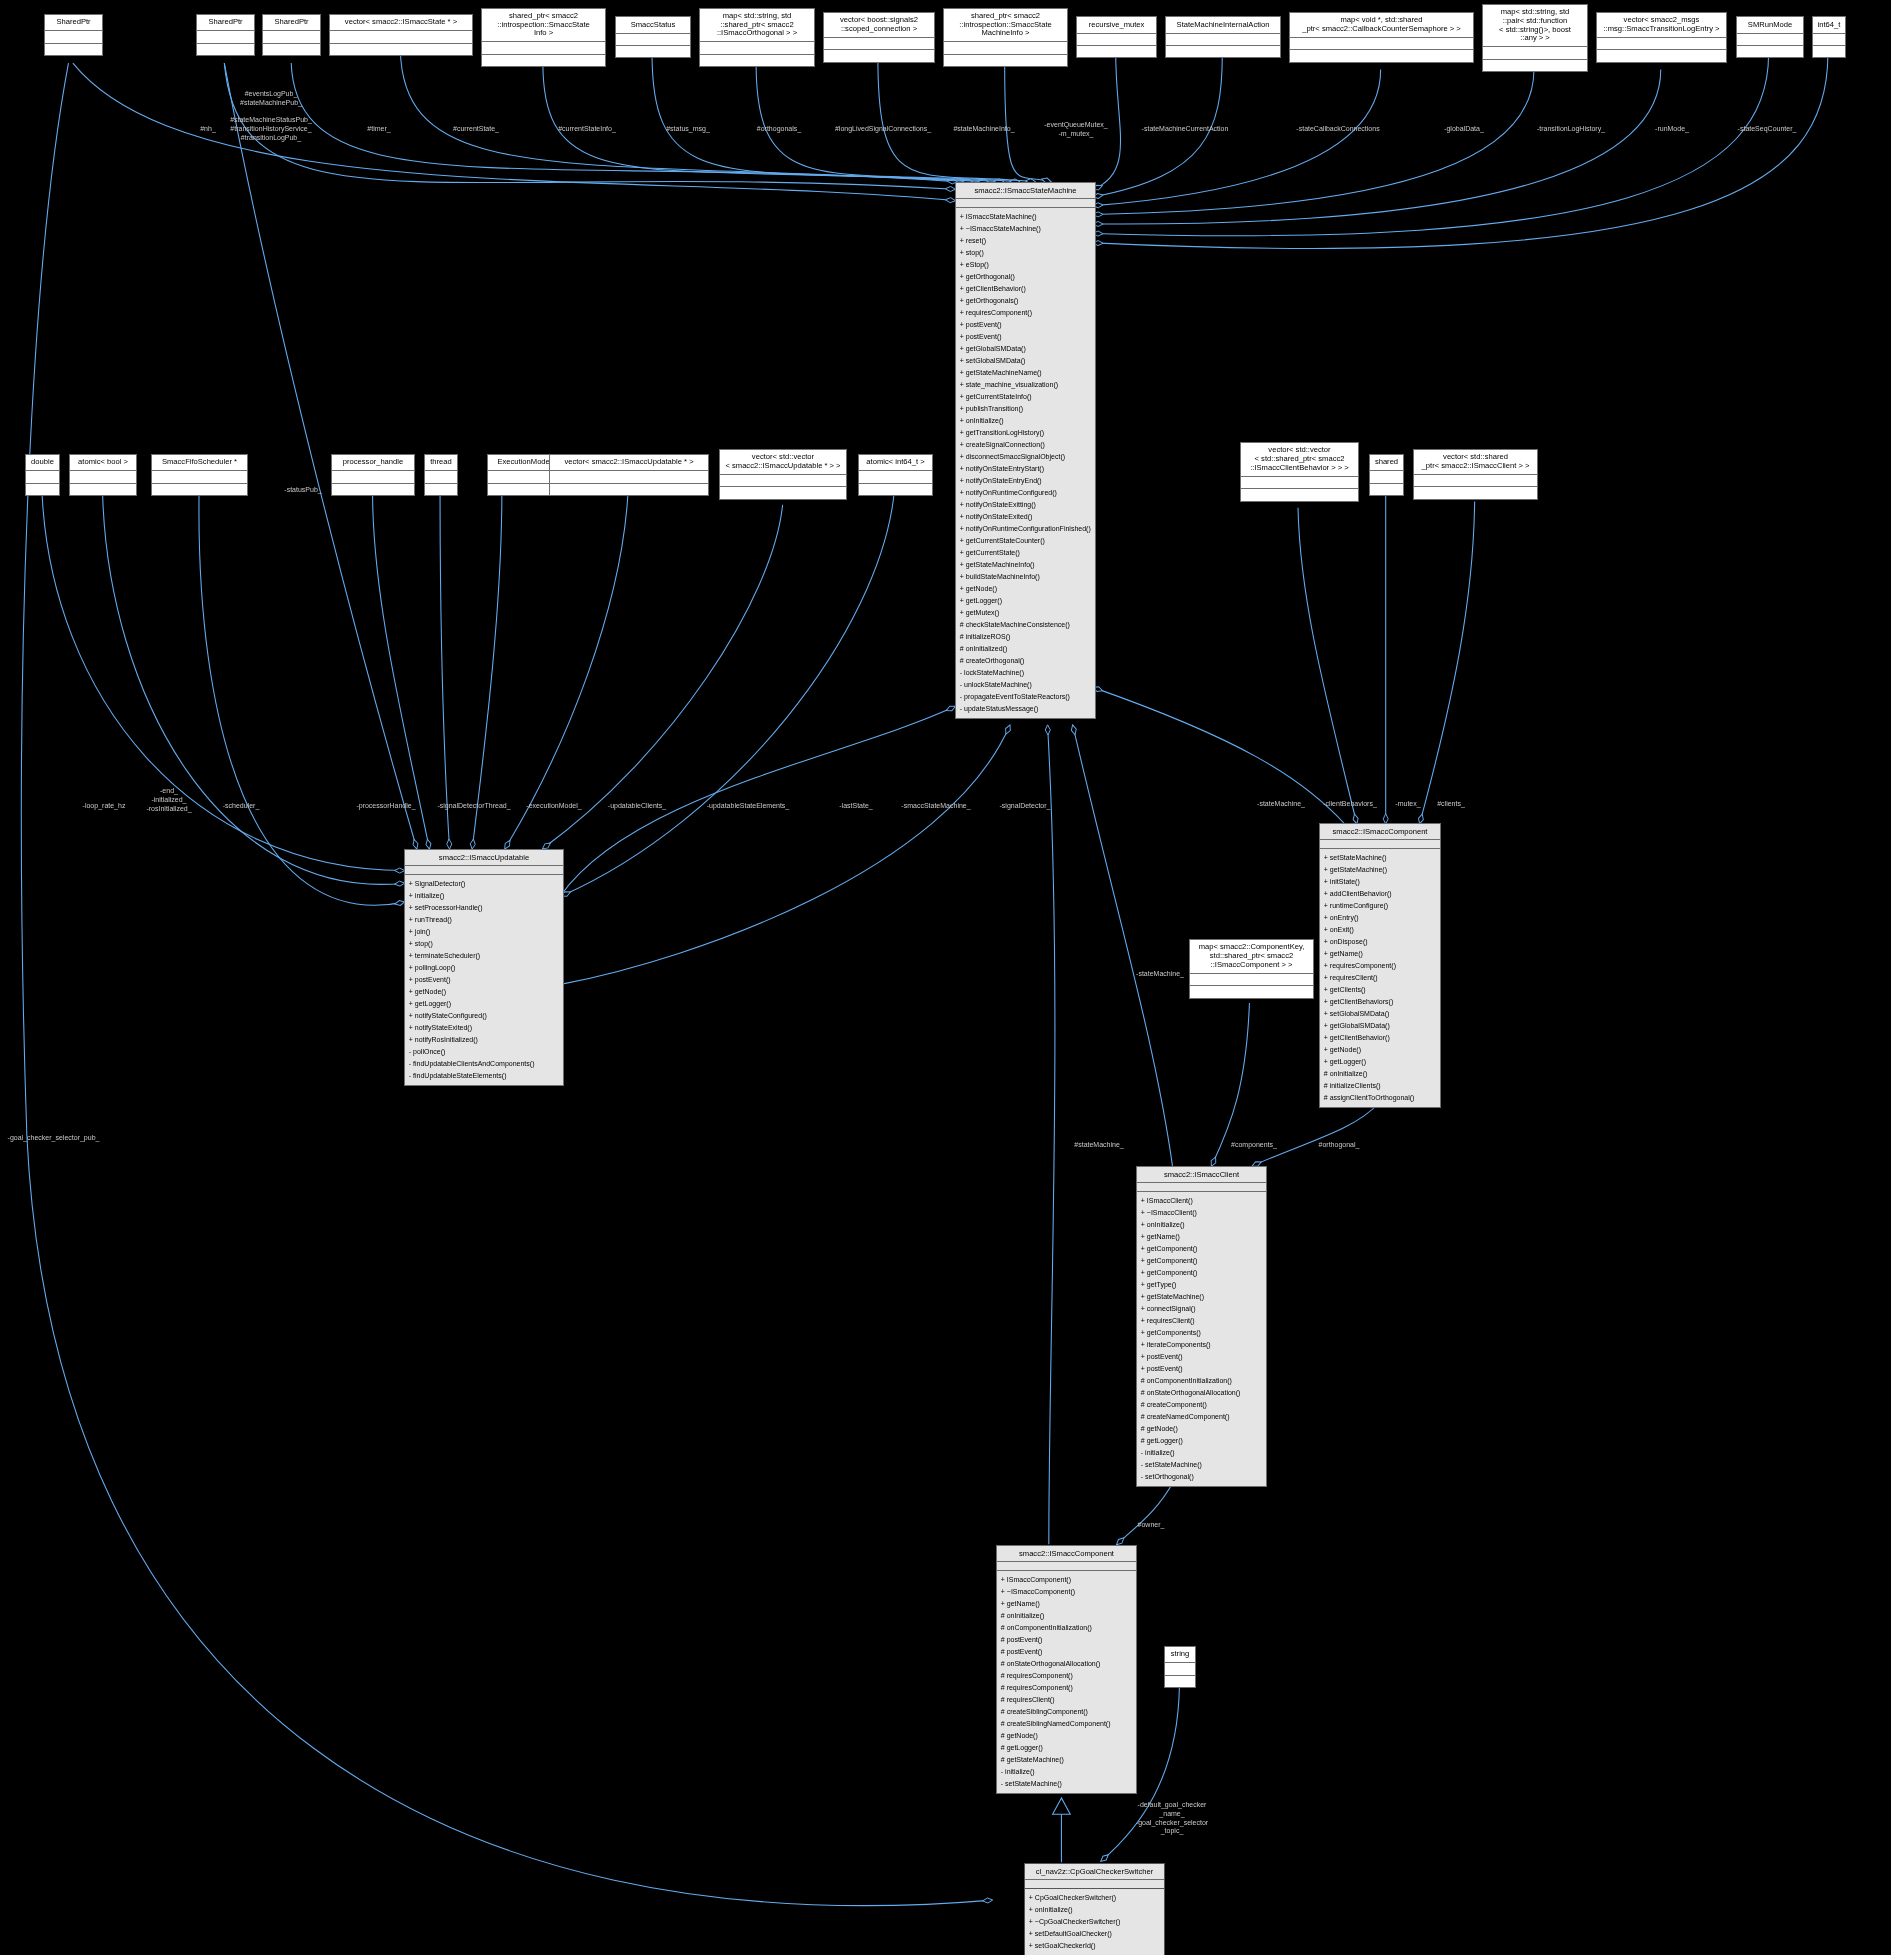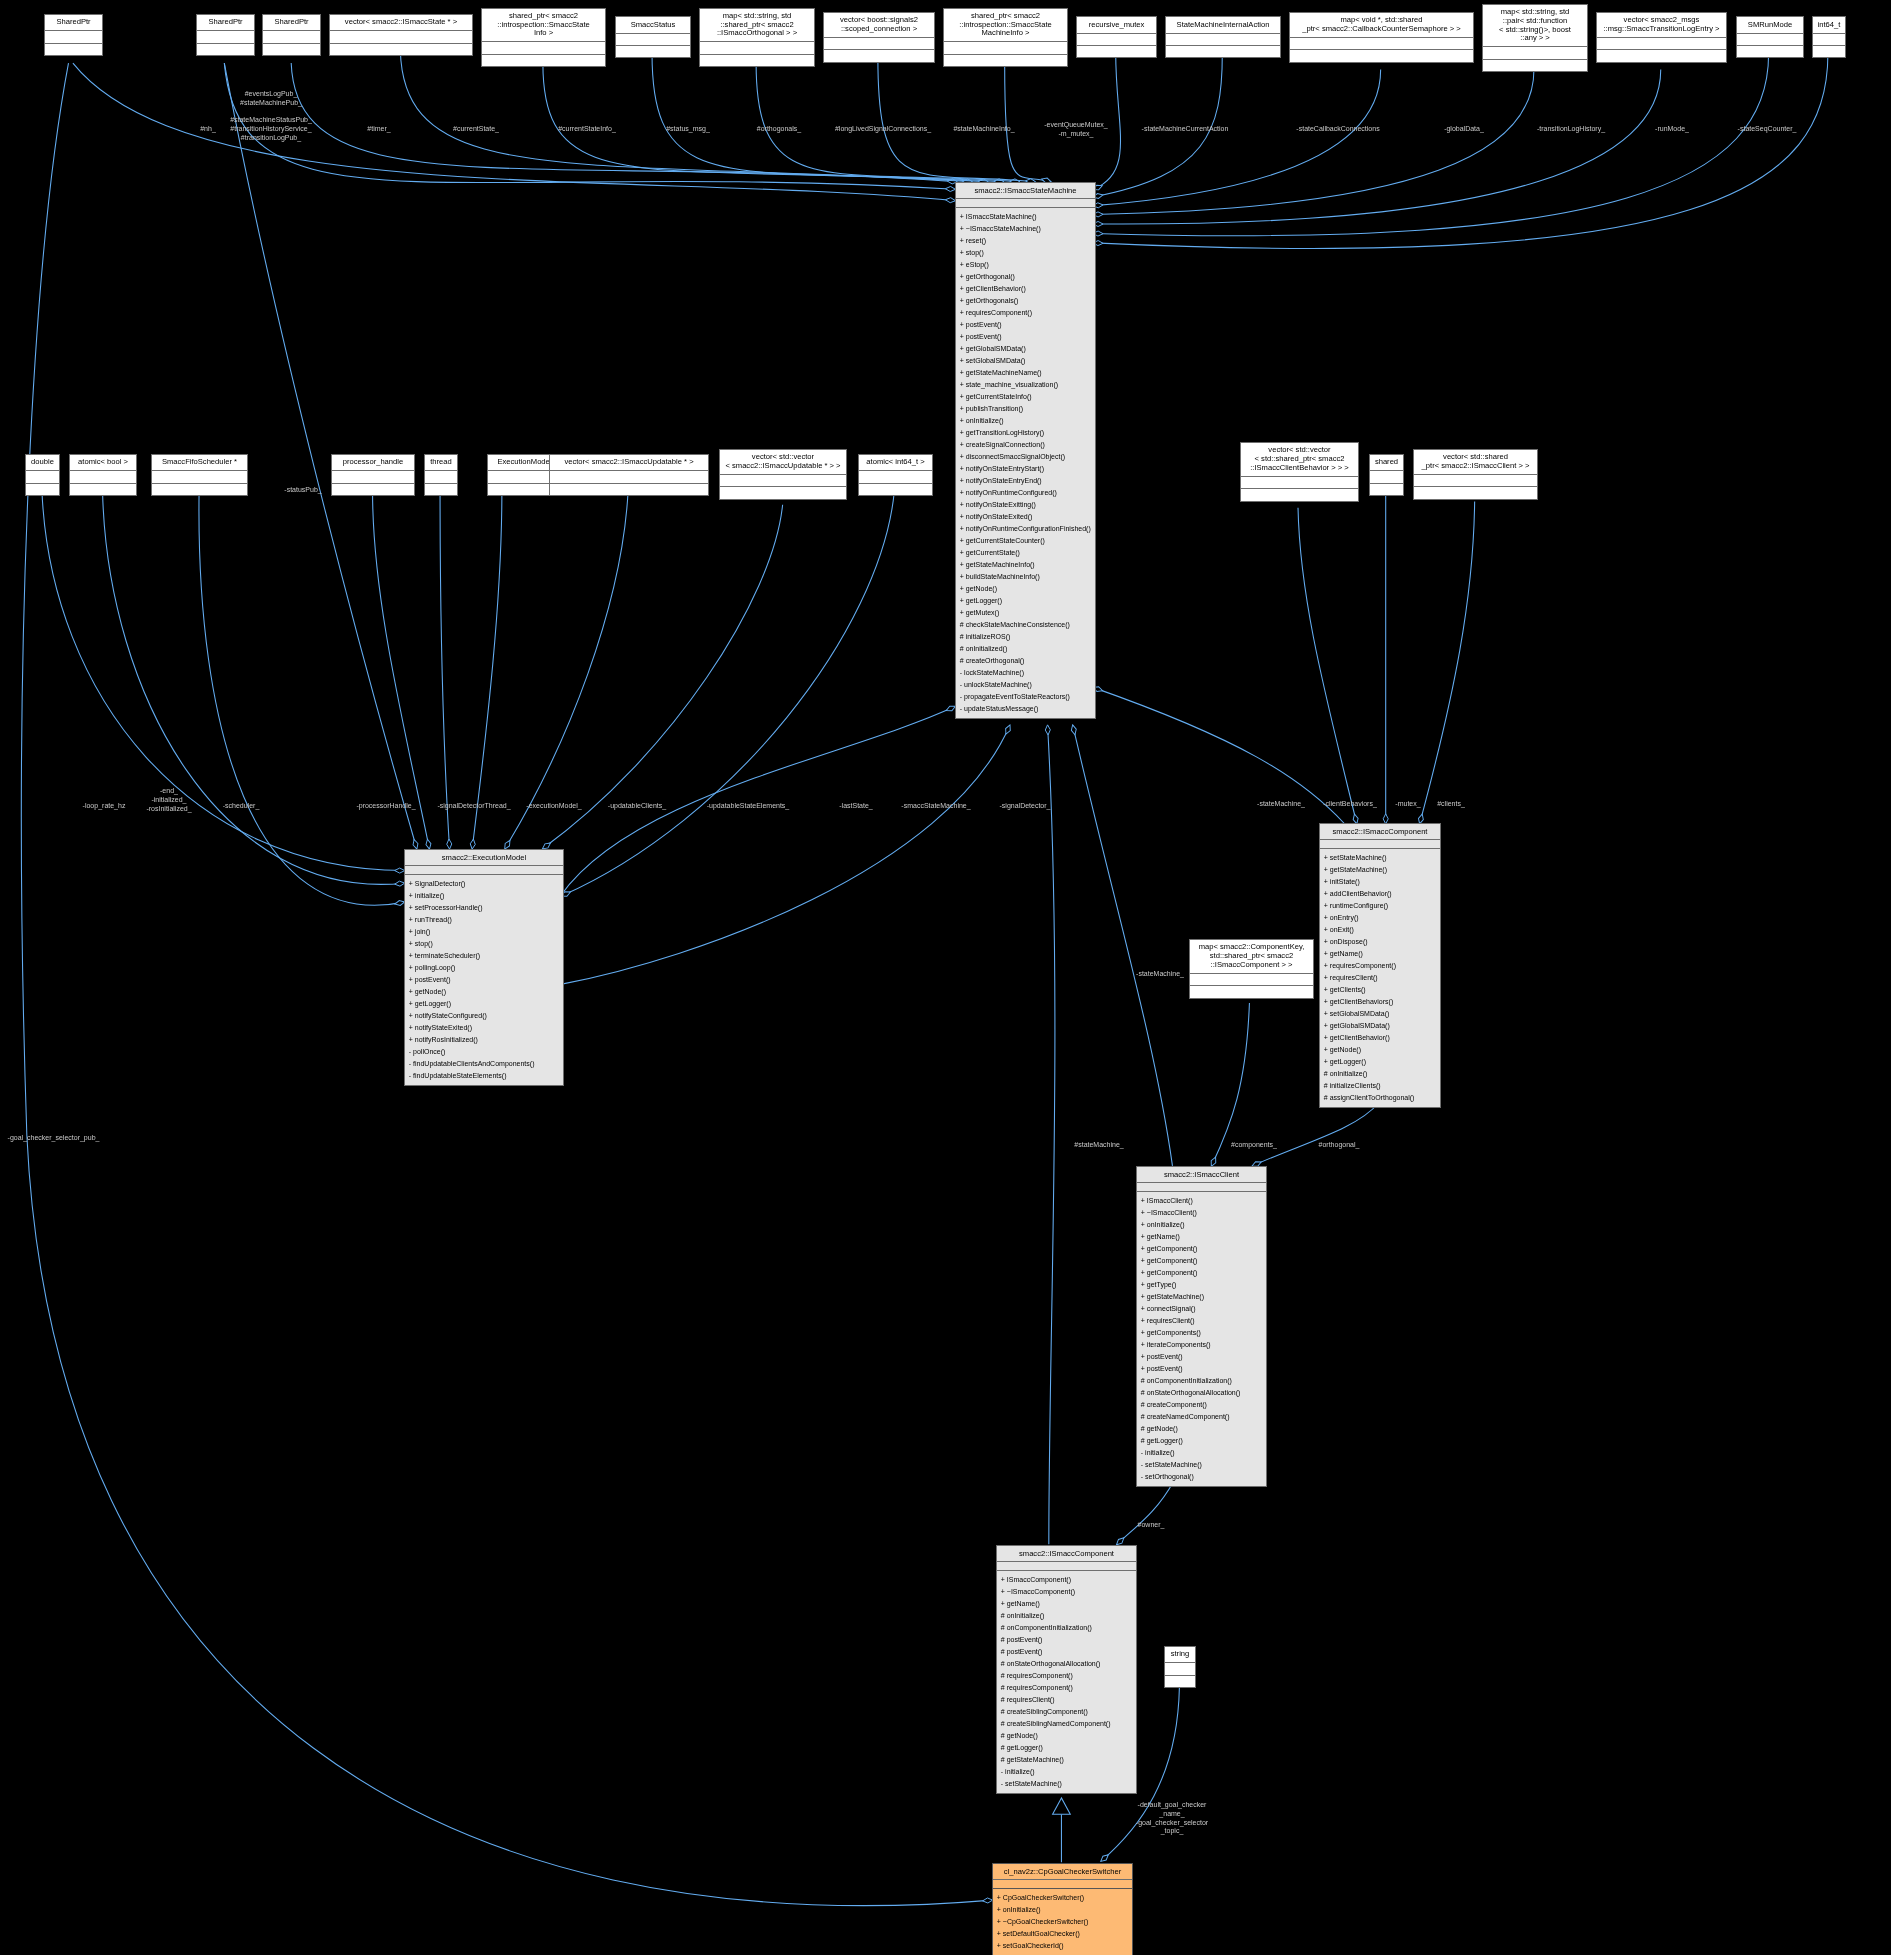--- a/index.html
+++ b/index.html
@@ -10,21 +10,21 @@
   .ut{font-size:7.6px;line-height:8.8px;padding:3.2px 2.5px;text-align:center;
       border-bottom:1.3px solid #6f6f6f;white-space:pre-line;}
   .uc{height:11.4px;border-bottom:1.3px solid #6f6f6f;}
   .uc2{height:11.4px;}
   .cbox{position:absolute;background:#e5e5e5;border:1.3px solid #6f6f6f;color:#000;}
   .ct{font-size:7.6px;line-height:9.5px;padding:2.5px 3.8px;text-align:center;
       border-bottom:1.3px solid #6f6f6f;}
   .ca{height:8.2px;border-bottom:1.3px solid #6f6f6f;}
   .cm{padding:3.2px 3.8px;font-size:7px;}
   .cm .m{line-height:12px;padding-left:8.8px;text-indent:-8.8px;white-space:normal;}
-  .gray{background:#fdba74;border-color:#565656;}
+  .gray{background:#e5e5e5;border-color:#565656;margin-left:32px;}
   .gray .ut,.gray .ca{border-color:#565656;}
   .elabel{position:absolute;transform:translateX(-50%);color:#c9c9c9;font-size:7px;
           line-height:8.8px;text-align:center;white-space:pre-line;}
   .elabel.left{transform:none;text-align:left;}
 </style>
 </head>
 <body>
 
 <div id="canvas">
 
@@ -294,21 +294,21 @@
         <div class="m"># onInitialized()</div>
         <div class="m"># createOrthogonal()</div>
         <div class="m">- lockStateMachine()</div>
         <div class="m">- unlockStateMachine()</div>
         <div class="m">- propagateEventToStateReactors()</div>
         <div class="m">- updateStatusMessage()</div>
       </div>
 </div>
 
 <div class="cbox" style="left:404px;top:849px;width:158px">
-  <div class="ct">smacc2::ExecutionModel</div>
+  <div class="ct">smacc2::ISmaccUpdatable</div>
   <div class="ca"></div>
   <div class="cm">
         <div class="m">+ SignalDetector()</div>
         <div class="m">+ initialize()</div>
         <div class="m">+ setProcessorHandle()</div>
         <div class="m">+ runThread()</div>
         <div class="m">+ join()</div>
         <div class="m">+ stop()</div>
         <div class="m">+ terminateScheduler()</div>
         <div class="m">+ pollingLoop()</div>

